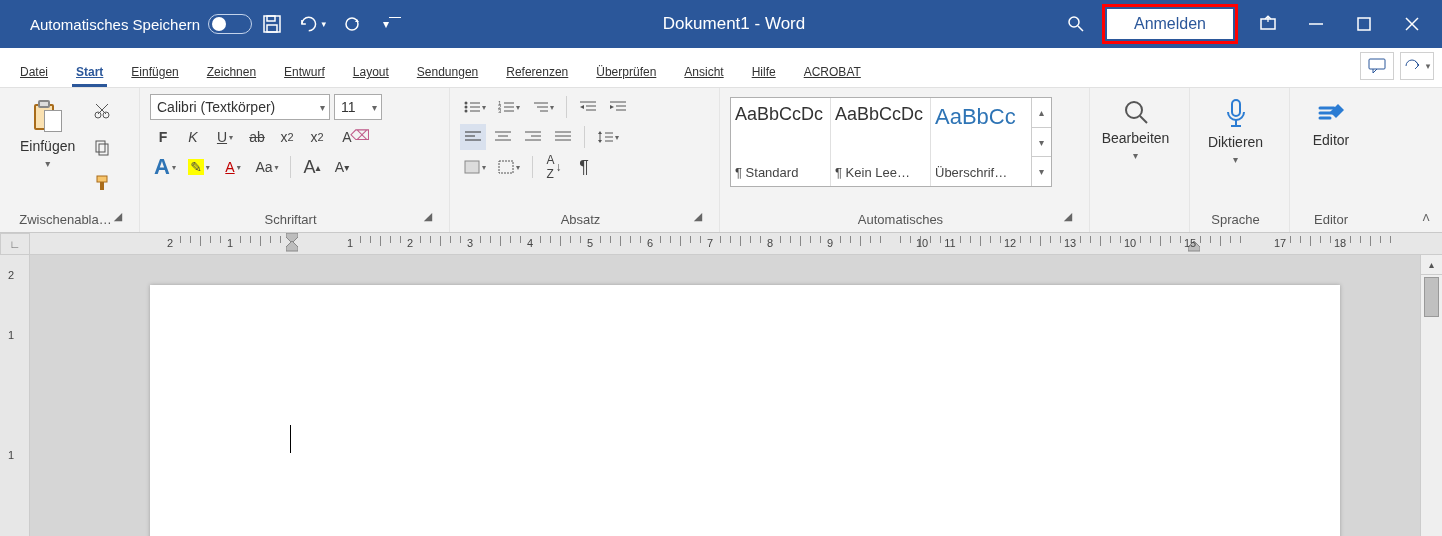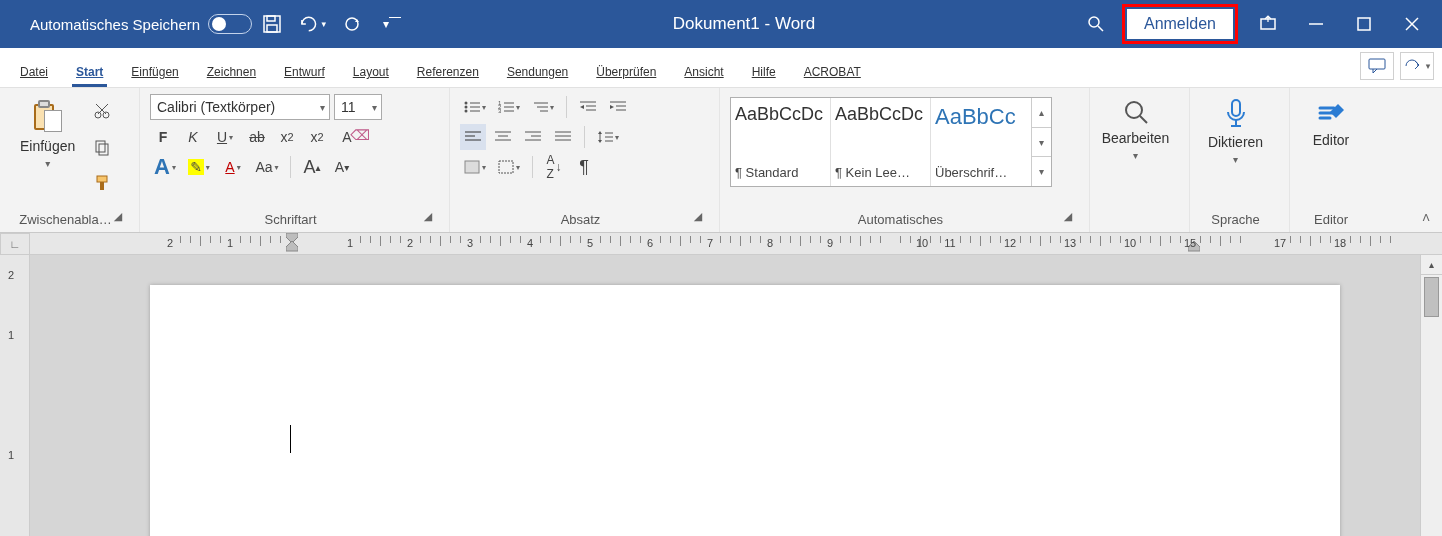--- a/index.html
+++ b/index.html
@@ -4,21 +4,21 @@
 <style>
 html,body{margin:0;padding:0;font-family:"Segoe UI",Arial,sans-serif;background:#d6d6d6;width:1442px;height:536px;overflow:hidden;font-size:14px;color:#333;}
 *{box-sizing:border-box;}
 .titlebar{height:48px;background:#2b579a;display:flex;align-items:center;color:#fff;padding:0 6px;}
 .autosave{display:flex;align-items:center;gap:8px;padding-left:24px;font-size:15px;}
 .toggle{width:44px;height:20px;border:1px solid #c3d3eb;border-radius:10px;position:relative;background:#2b579a;}
 .toggle .knob{width:14px;height:14px;border-radius:50%;background:#fff;position:absolute;top:2px;left:3px;}
 .title-icon{width:28px;height:28px;display:flex;align-items:center;justify-content:center;margin:0 6px;color:#fff;}
 .title-icon svg{display:block;}
 .title-spacer{flex:1;}
-.signin{background:#fff;color:#2b579a;border:1px solid #fff;height:30px;padding:0 16px;font-size:16px;display:flex;align-items:center;}
+.signin{background:#fff;color:#2b579a;border:1px solid #fff;height:30px;padding:0 26px;font-size:16px;display:flex;align-items:center;}
 .redbox{border:3px solid #ff0000;padding:2px;margin:0 6px;}
 .winbtn{width:48px;height:48px;display:flex;align-items:center;justify-content:center;color:#fff;font-size:14px;}
 .ribbon-tabs{height:40px;background:#fff;border-bottom:1px solid #e1e1e1;display:flex;align-items:flex-end;padding-left:6px;position:relative;}
 .tab{padding:6px 14px 8px;font-size:12px;color:#333;cursor:pointer;position:relative;text-decoration:underline;}
 .tab.active{color:#2b579a;font-weight:600;}
 .tab.active::after{content:"";position:absolute;left:10px;right:10px;bottom:0;height:3px;background:#2b579a;}
 .ribbon-extras{position:absolute;right:8px;top:4px;display:flex;gap:6px;}
 .ribbon-extras .rx{border:1px solid #d0d0d0;background:#fff;height:28px;min-width:34px;display:flex;align-items:center;justify-content:center;color:#2b579a;}
 .ribbon-body{height:145px;background:#f3f3f3;border-bottom:1px solid #c9c9c9;display:flex;position:relative;}
 .group{border-right:1px solid #e5e5e5;padding:6px 18px 2px 10px;display:flex;flex-direction:column;justify-content:space-between;}
@@ -140,22 +140,22 @@
     </div>
 </div>
 
 <div class="ribbon-tabs">
   <div class="tab">Datei</div>
   <div class="tab active">Start</div>
   <div class="tab">Einfügen</div>
   <div class="tab">Zeichnen</div>
   <div class="tab">Entwurf</div>
   <div class="tab">Layout</div>
+  <div class="tab">Sendungen</div>
   <div class="tab">Referenzen</div>
-  <div class="tab">Sendungen</div>
   <div class="tab">Überprüfen</div>
   <div class="tab">Ansicht</div>
   <div class="tab">Hilfe</div>
   <div class="tab">ACROBAT</div>
   <div class="ribbon-extras">
     <div class="rx">
         <svg width="18" height="16" viewBox="0 0 18 16">
           <rect x="1" y="1" width="16" height="10" rx="1" fill="none" stroke="#2b579a"></rect>
           <path d="M5 11 L5 15 L9 11" fill="none" stroke="#2b579a"></path>
         </svg>

